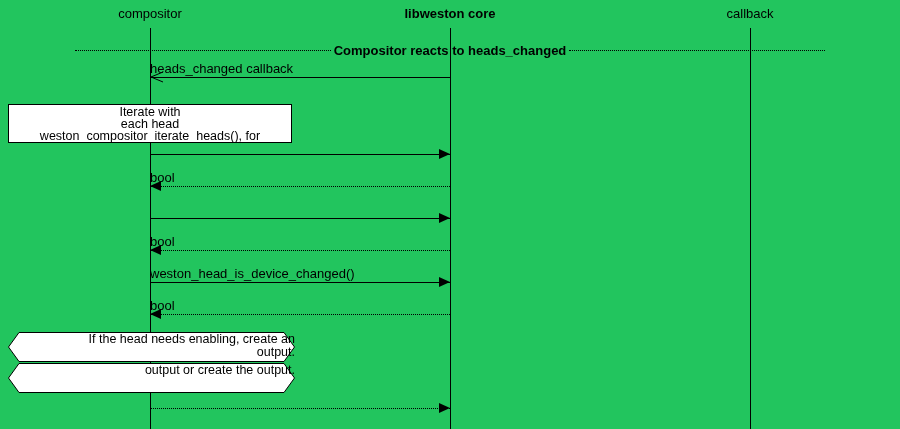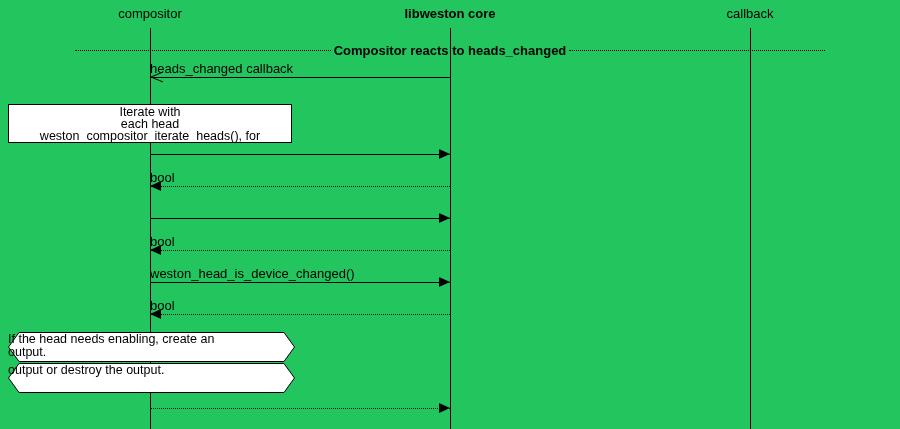--- a/index.html
+++ b/index.html
@@ -17,21 +17,21 @@
   .arr-r{position:absolute;left:439px;width:0;height:0;border-top:5px solid transparent;border-bottom:5px solid transparent;border-left:11px solid #000;}
   .arr-l{position:absolute;left:150px;width:0;height:0;border-top:5px solid transparent;border-bottom:5px solid transparent;border-right:11px solid #000;}
   .open-arrow{position:absolute;left:150px;}
   .note-box{
     position:absolute;left:8px;top:96px;width:282px;height:36px;
     border:1px solid #000;background:#fff;z-index:2;
     font-size:12.5px;line-height:12px;text-align:center;padding-top:1px;margin-top:8px;
   }
   .hexnote{position:absolute;left:8px;width:287px;height:30px;z-index:2;}
   .hexnote svg{position:absolute;left:0;top:0;}
-  .hex-text{position:absolute;left:0;top:1px;width:287px;text-align:left;font-size:12.5px;line-height:13px;}
+  .hex-text{position:absolute;left:0;top:1px;width:287px;text-align:right;font-size:12.5px;line-height:13px;}
 </style>
 </head>
 <body>
 
 <div class="diagram">
 
   <div class="lifeline" style="left:150px;"></div>
   <div class="lifeline" style="left:450px;"></div>
   <div class="lifeline" style="left:750px;"></div>
 
@@ -85,20 +85,20 @@
       <div>If the head needs enabling, create an</div>
       <div>output.</div>
     </div>
   </div>
 
   <div class="hexnote" style="top:363px;">
     <svg width="287" height="30" viewBox="0 0 287 30">
       <polygon points="0.5,15 11,0.5 276,0.5 286.5,15 276,29.5 11,29.5" fill="#ffffff" stroke="#000000" stroke-width="1"></polygon>
     </svg>
     <div class="hex-text">
-      <div>output or destroy the output.</div>
+      <div>output or create the output.</div>
     </div>
   </div>
 
   <div class="msg-line dotted" style="top:408px;"></div>
   <div class="arr-r" style="top:403px;"></div>
 
 </div>
 
 </body></html>

